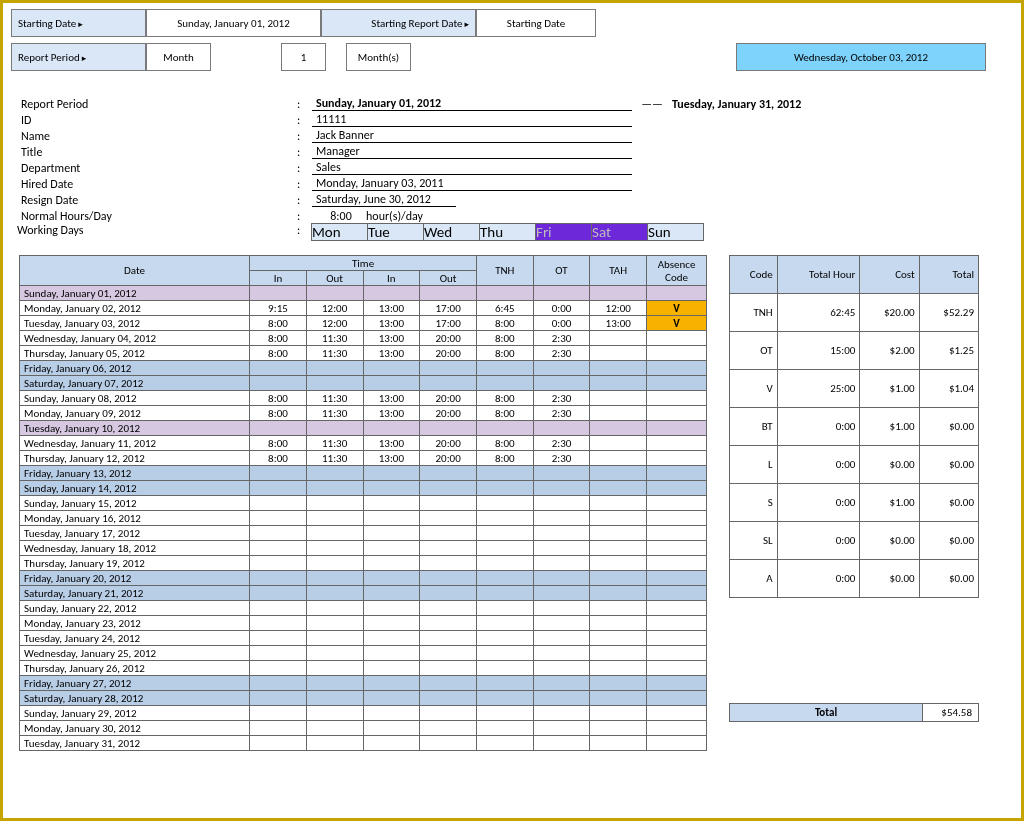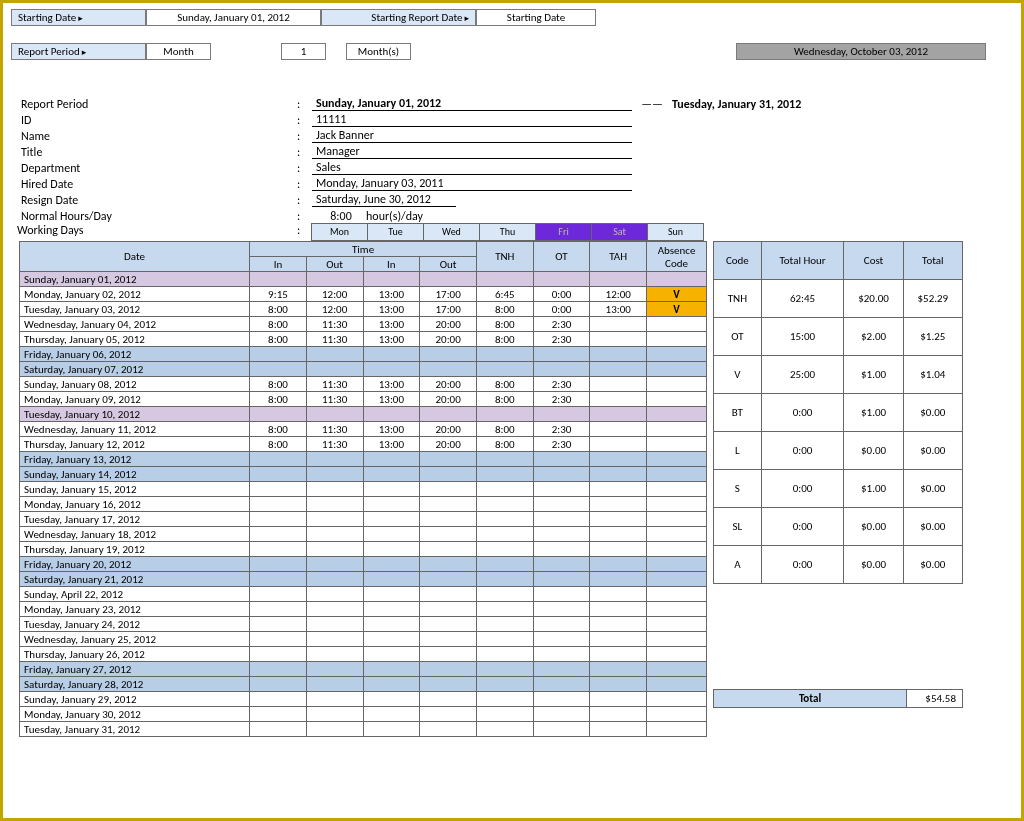--- a/index.html
+++ b/index.html
@@ -1,63 +1,63 @@
 <!DOCTYPE html>
 <html><head>
 <meta charset="utf-8">
 <style>
 html,body{margin:0;padding:0;font-family:Calibri,Arial,sans-serif;font-size:12px;color:#000;background:#fff}
 .page{width:1024px;height:821px;box-sizing:border-box;border:3px solid #c5a400;position:relative;overflow:hidden}
 .pad{padding:6px 8px}
 
 
 .topbar{display:grid;grid-template-columns:135px 175px 155px 120px 140px 250px;height:34px}
-.topbar .cell{border:1px solid #7a7a7a;display:flex;align-items:center;padding:0 6px;box-sizing:border-box;font-size:11px;height:17px}
+.topbar .cell{border:1px solid #7a7a7a;display:flex;align-items:center;padding:0 6px;box-sizing:border-box;font-size:11px;height:28px}
 .tb-label{background:#d9e7f7}
 .tb-val{background:#fff}
 .tb-val.center{justify-content:center}
 .tb-today-h{background:#e98300;color:#fff;justify-content:center;font-weight:bold}
-.tb-today-v{background:#a3a3a3;justify-content:center}
+.tb-today-v{background:#7dd3fc;justify-content:center}
 .gap{border:none!important;background:transparent}
 .tb-reportperiod-row{display:grid;grid-template-columns:135px 65px 45px 65px}
 
 
 .info{margin-top:18px;margin-left:6px;font-size:12px}
 .info-row{display:grid;grid-template-columns:280px 15px 320px 40px 200px;height:16px;align-items:end}
 .info-row .lbl{padding-left:4px}
 .info-row .colon{text-align:left}
 .info-row .val{border-bottom:1px solid #000;padding-left:4px}
 .info-row .val.noline{border-bottom:none}
 .info-row .dash{text-align:center}
 .days-row{display:grid;grid-template-columns:280px 15px auto;align-items:start;height:18px}
 .day-cells{display:flex}
-.day-cells .dc{width:55px;height:16px;border:1px solid #666;margin-left:-1px;text-align:center;background:#d9e7f7;font-size:10px;line-height:16px}
+.day-cells .dc{width:55px;height:16px;border:1px solid #666;margin-left:-1px;text-align:left;background:#d9e7f7;font-size:15px;line-height:16px}
 .day-cells .dc.off{background:#6d28d9;color:#bbb}
 
 
-.main{display:flex;padding:0 8px;gap:6px;align-items:flex-start}
+.main{display:flex;margin-top:14px;padding:0 8px;gap:22px;align-items:flex-start}
 
 
 table{border-collapse:collapse}
 .ts{width:688px}
 .ts th,.ts td{border:1px solid #666;font-size:11px;height:15px;padding:0 4px;box-sizing:border-box}
 .ts th{background:#c6d9ef;font-weight:normal;text-align:center}
 .ts th.date{width:232px}
 .ts th.small{width:57px}
 .ts th.abs{width:60px}
 .ts td{text-align:center}
 .ts td.date{text-align:left}
 .ts tr.weekend td{background:#b8cde6}
 .ts tr.holiday td{background:#d6c8e0}
 .ts td.abs-v{background:#f7b200;font-weight:bold}
 
 
 .summary{width:250px}
 .sm{width:100%}
-.sm th,.sm td{border:1px solid #666;font-size:11px;height:15px;padding:12px 4px;text-align:center;box-sizing:border-box}
+.sm th,.sm td{border:1px solid #666;font-size:11px;height:15px;padding:12px 4px;text-align:right;box-sizing:border-box}
 .sm th{background:#c6d9ef;font-weight:normal;height:32px}
 .total-box{margin-top:105px;width:100%;border-collapse:collapse}
 .total-box td{border:1px solid #666;height:17px;font-size:11px;padding:0 6px}
 .total-box .tl{background:#c6d9ef;text-align:center;font-weight:bold;width:180px}
 .total-box .tv{text-align:right;font-weight:normal}
 
 .tri::after{content:" ▸";font-size:9px}
 </style>
 </head>
 <body>
@@ -394,21 +394,21 @@
               <td></td>
               <td></td>
               <td></td>
               <td></td>
               <td></td>
               <td></td>
               <td></td>
               <td></td>
             </tr>
             <tr>
-              <td class="date">Sunday, April 22, 2012</td>
+              <td class="date">Sunday, January 22, 2012</td>
               <td></td>
               <td></td>
               <td></td>
               <td></td>
               <td></td>
               <td></td>
               <td></td>
               <td></td>
             </tr>
             <tr>

